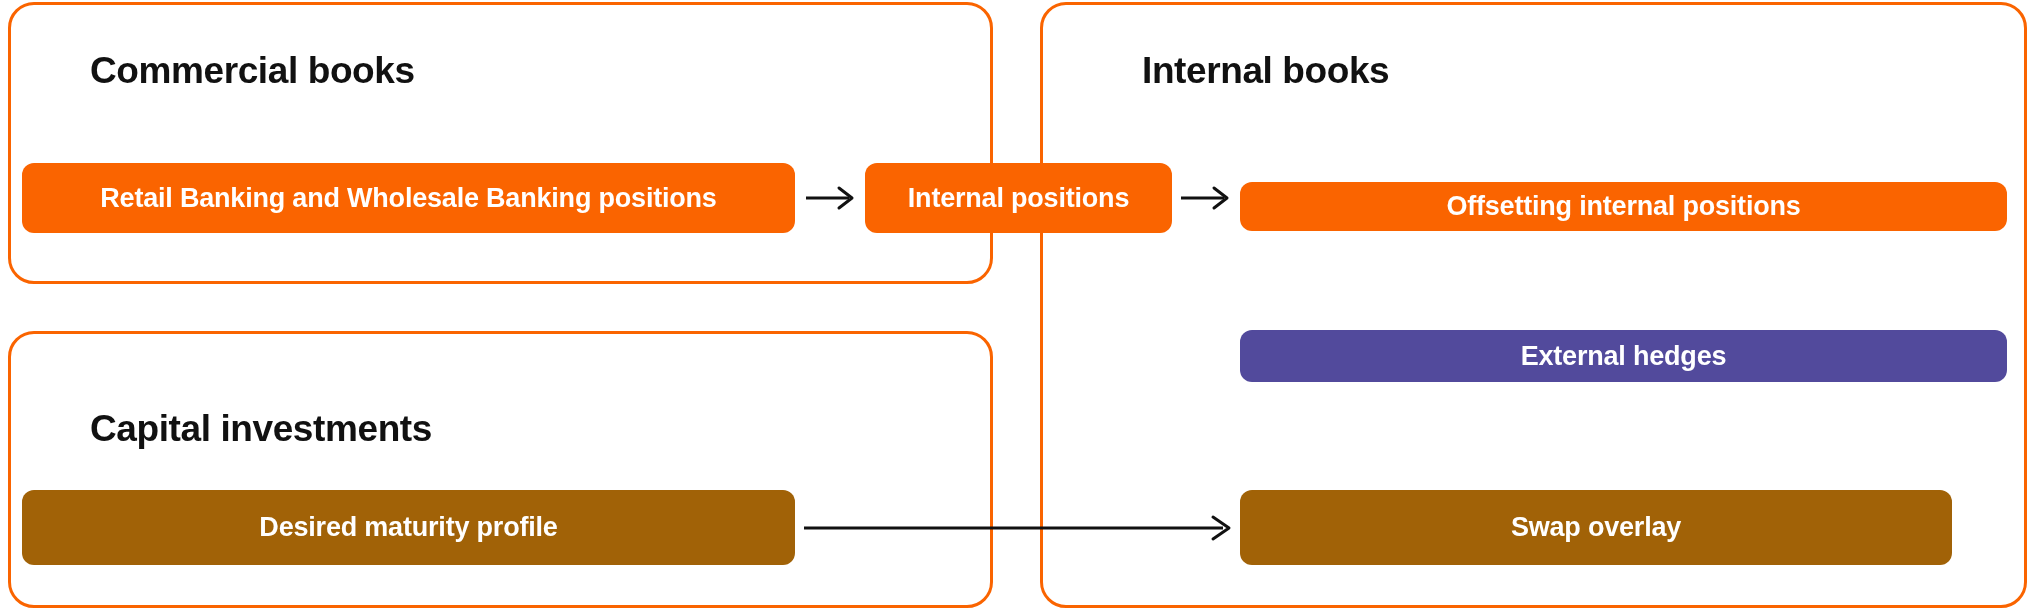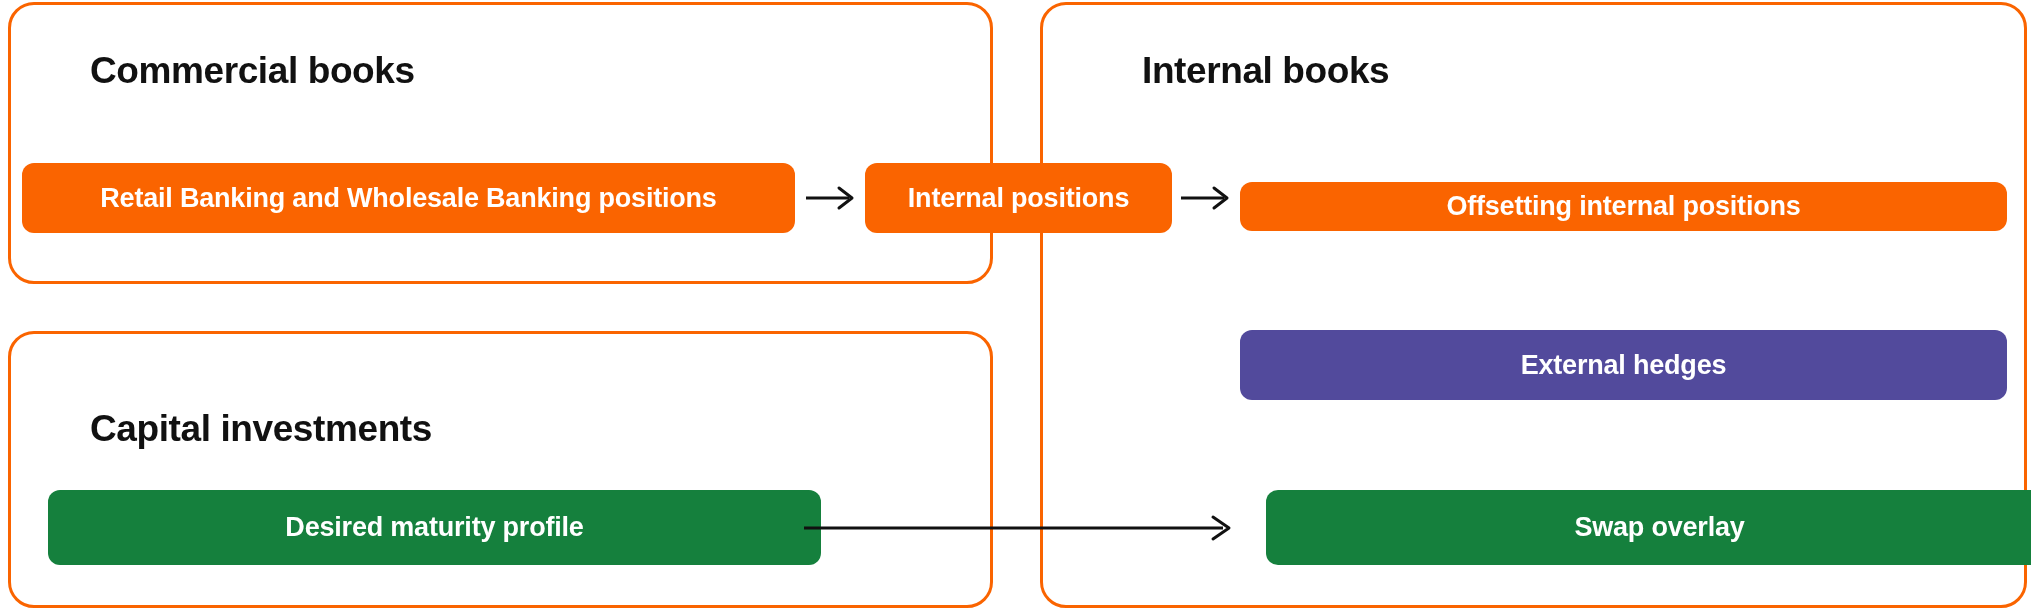--- a/index.html
+++ b/index.html
@@ -46,29 +46,29 @@
     border-radius:12px;
     color:#ffffff;
     font-size:27px;
     font-weight:700;
     letter-spacing:-0.2px;
     white-space:nowrap;
     box-sizing:border-box;
     line-height:1;
   }
   .bar.orange{background:#FA6400;}
-  .bar.blue  {background:#15803d;margin-left:26px;}
+  .bar.blue  {background:#a16207;}
   .bar.purple{background:#524A9C;}
 
   #bar-retail    {left:22px;   top:163px; width:773px; height:70px;text-align:right;}
   #bar-internal  {left:865px;  top:163px; width:307px; height:70px;}
   #bar-offsetting{left:1240px; top:146px; width:767px; height:49px;margin-top:36px;}
-  #bar-external  {left:1240px; top:330px; width:767px; height:70px;}
+  #bar-external  {left:1240px; top:330px; width:767px; height:52px;}
   #bar-maturity  {left:22px;   top:490px; width:773px; height:75px;}
-  #bar-swap      {left:1240px; top:490px; width:787px; height:75px;}
+  #bar-swap      {left:1240px; top:490px; width:712px; height:75px;}
 
   
   .arrow{position:absolute;}
   #arrow-retail-internal   {left:805px;  top:178px; width:54px;  height:40px;}
   #arrow-internal-offset   {left:1180px; top:178px; width:54px;  height:40px;}
   #arrow-maturity-swap     {left:803px;  top:508px; width:432px; height:40px;}
 
   .arrow svg{display:block;width:100%;height:100%;overflow:visible;}
 </style>
 </head>

